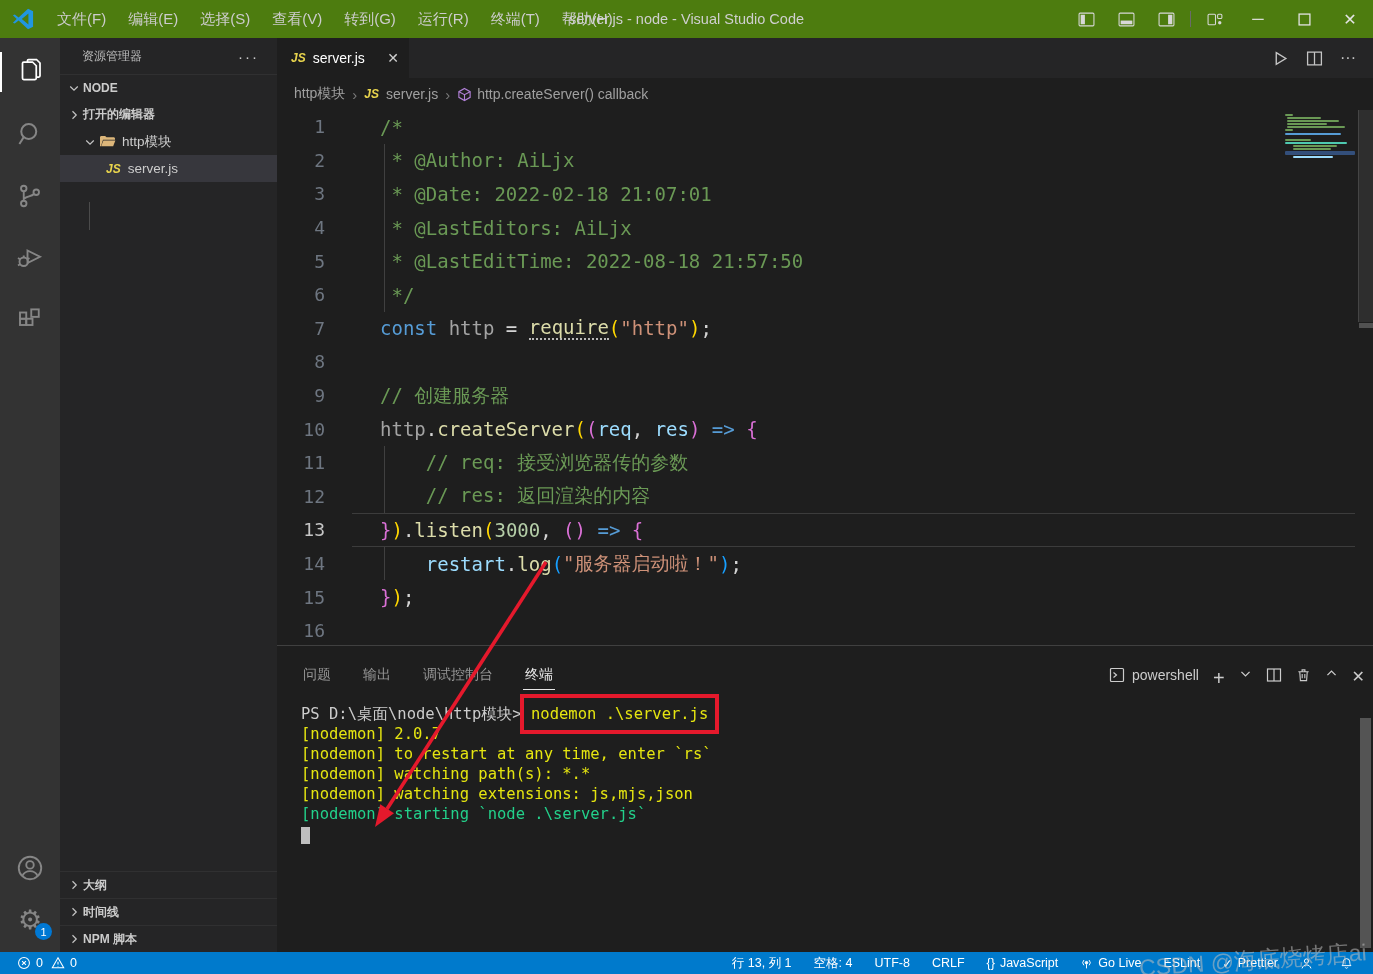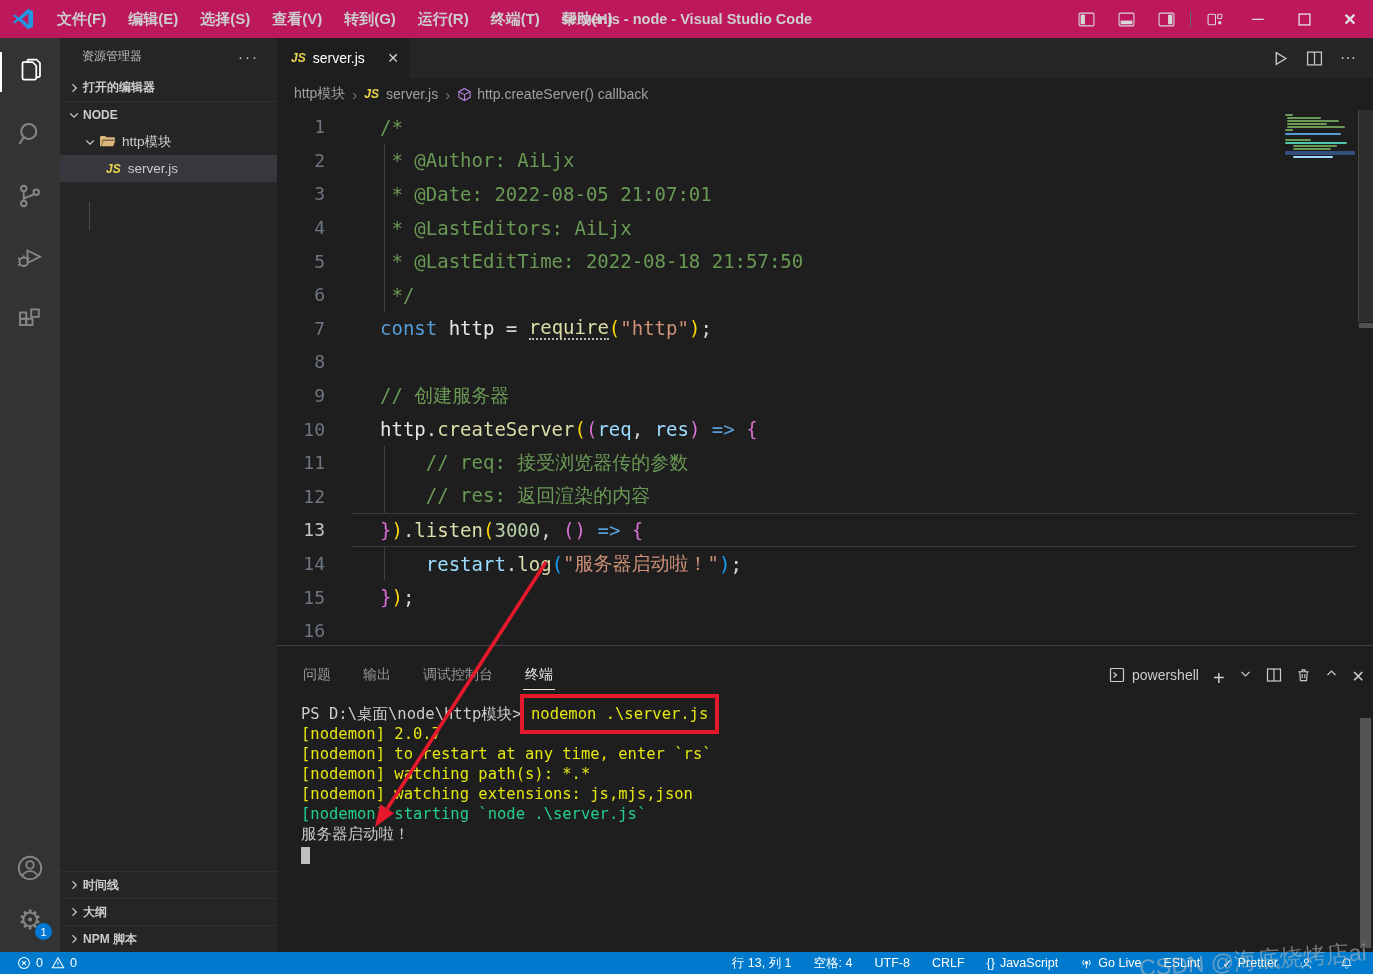--- a/index.html
+++ b/index.html
@@ -1,22 +1,22 @@
 <!DOCTYPE html>
 <html><head>
 <meta charset="utf-8">
 <style>
   * { margin:0; padding:0; box-sizing:border-box; }
   html,body { width:1373px; height:974px; overflow:hidden; background:#1e1e1e;
               font-family:"Liberation Sans", sans-serif; }
   #app { position:relative; width:1373px; height:974px; background:#1e1e1e; }
 
   
-  .titlebar { position:absolute; top:0; left:0; right:0; height:38px; background:#be185d;
-              display:flex; align-items:center; color:#cccccc; z-index:5;font-weight:bold; }
+  .titlebar { position:absolute; top:0; left:0; right:0; height:38px; background:#4d7c0f;
+              display:flex; align-items:center; color:#cccccc; z-index:5; }
   .vscode-logo { width:46px; display:flex; justify-content:center; align-items:center; }
   .menu-bar { display:flex; height:100%; align-items:center; }
   .menu-item { padding:0 11px; font-size:15px; height:100%; display:flex; align-items:center; cursor:default; }
   .win-title { position:absolute; left:0; right:0; text-align:center; font-size:14.5px; color:#cfcfcf; pointer-events:none; }
   .tb-right { margin-left:auto; display:flex; align-items:center; height:100%; z-index:2; }
   .layout-btn { width:40px; height:100%; display:flex; align-items:center; justify-content:center; color:#d8d8d8; }
   .tb-sep { width:1px; height:16px; background:#6a6a6a; margin:0 4px; }
   .win-btn { width:46px; height:100%; display:flex; align-items:center; justify-content:center; font-size:16px; color:#e3e3e3; }
 
   
@@ -59,21 +59,21 @@
   
   .codearea { position:absolute; top:72px; left:0; right:0; bottom:307px; overflow:hidden;
               font-family:"DejaVu Sans Mono","Liberation Mono",monospace; }
   .line { position:relative; height:33.6px; display:flex; align-items:center; font-size:19px; white-space:pre; }
   .ln { width:75px; text-align:right; padding-right:27px; color:#6e7681; font-size:18px; flex:none; }
   .line.current .ln { color:#c6c6c6; }
   .lc { position:relative; color:#d4d4d4; padding-left:28px; flex:1 1 auto; height:100%; display:flex; align-items:center; }
   .line.current::before { content:""; position:absolute; left:75px; right:18px; top:0; bottom:0;
                           border-top:1px solid #3c3c3c; border-bottom:1px solid #3c3c3c; }
   .guide-v { position:absolute; left:103px; top:0; bottom:0; width:1px; background:#404040; }
-  .cm{color:#6a9955;} .kw{color:#569cd6;} .ty{color:#e5e5e5;} .fn{color:#dcdcaa;}
+  .cm{color:#6a9955;} .kw{color:#569cd6;} .ty{color:#a3a3a3;} .fn{color:#dcdcaa;}
   .st{color:#ce9178;} .nu{color:#b5cea8;} .pc{color:#d4d4d4;} .vr{color:#9cdcfe;}
   .b1{color:#ffd700;} .b2{color:#da70d6;} .b3{color:#179fff;}
   .u{border-bottom:2px dotted #b9b9b9;}
 
   
   .minimap { position:absolute; right:18px; top:3px; width:70px; height:44px; }
   .mm-bar { position:absolute; height:2px; border-radius:1px; }
   .ed-scroll { position:absolute; right:0; top:0; width:15px; height:212px; background:rgba(121,121,121,0.18);
                border-left:1px solid rgba(140,140,140,.25); }
   .ed-scroll::after{content:"";position:absolute;left:0;right:0;bottom:-6px;height:5px;background:#515151;}
@@ -218,35 +218,35 @@
         <span class="badge">1</span>
       </div>
     </div>
   </div>
 
   <div class="sidebar">
     <div class="sb-header">
       <span>资源管理器</span>
       <span class="more">···</span>
     </div>
+    <div class="sb-row sb-section">
+      <span class="chev">
+          <svg width="12" height="12" viewBox="0 0 16 16" fill="none" stroke="currentColor" stroke-width="1.6">
+            <path d="M3 6l5 5 5-5"></path>
+          </svg>
+        </span>
+      <span>NODE</span>
+    </div>
     <div class="sb-row sb-section noline">
       <span class="chev">
           <svg width="12" height="12" viewBox="0 0 16 16" fill="none" stroke="currentColor" stroke-width="1.6">
             <path d="M6 3l5 5-5 5"></path>
           </svg>
         </span>
       <span>打开的编辑器</span>
-    </div>
-    <div class="sb-row sb-section">
-      <span class="chev">
-          <svg width="12" height="12" viewBox="0 0 16 16" fill="none" stroke="currentColor" stroke-width="1.6">
-            <path d="M3 6l5 5 5-5"></path>
-          </svg>
-        </span>
-      <span>NODE</span>
     </div>
     <div class="sb-row" style="padding-left:21px;">
       <span class="chev">
           <svg width="12" height="12" viewBox="0 0 16 16" fill="none" stroke="currentColor" stroke-width="1.6">
             <path d="M3 6l5 5 5-5"></path>
           </svg>
         </span>
       <span class="folder-ic">
         <svg width="17" height="15" viewBox="0 0 18 16">
             <path fill="#dcb67a" d="M1 3.5C1 2.7 1.7 2 2.5 2h4L8 3.5h7.5c.8 0 1.5.7 1.5 1.5v1H4.2L2 13H1V3.5z"></path>
@@ -260,29 +260,29 @@
       <span>server.js</span>
     </div>
     <div class="indent-guide-sb" style="top:164px; height:28px;"></div>
     <div class="sb-bottom">
       <div class="sb-row sb-section">
         <span class="chev">
             <svg width="12" height="12" viewBox="0 0 16 16" fill="none" stroke="currentColor" stroke-width="1.6">
               <path d="M6 3l5 5-5 5"></path>
             </svg>
           </span>
-        <span>时间线</span>
+        <span>大纲</span>
       </div>
       <div class="sb-row sb-section">
         <span class="chev">
             <svg width="12" height="12" viewBox="0 0 16 16" fill="none" stroke="currentColor" stroke-width="1.6">
               <path d="M6 3l5 5-5 5"></path>
             </svg>
           </span>
-        <span>大纲</span>
+        <span>时间线</span>
       </div>
       <div class="sb-row sb-section">
         <span class="chev">
             <svg width="12" height="12" viewBox="0 0 16 16" fill="none" stroke="currentColor" stroke-width="1.6">
               <path d="M6 3l5 5-5 5"></path>
             </svg>
           </span>
         <span>NPM 脚本</span>
       </div>
     </div>
@@ -329,21 +329,21 @@
             </svg>
         </span>
         <span>http.createServer() callback</span>
       </span>
     </div>
 
     <div class="codearea">
       <div>
           <div class="line"><span class="ln">1</span><span class="lc"><span class="cm">/*</span></span></div>
           <div class="line"><span class="ln">2</span><span class="lc"><span class="cm"> * @Author: AiLjx</span></span><div class="guide-v" style="left: 107px;"></div></div>
-          <div class="line"><span class="ln">3</span><span class="lc"><span class="cm"> * @Date: 2022-08-05 21:07:01</span></span><div class="guide-v" style="left: 107px;"></div></div>
+          <div class="line"><span class="ln">3</span><span class="lc"><span class="cm"> * @Date: 2022-02-18 21:07:01</span></span><div class="guide-v" style="left: 107px;"></div></div>
           <div class="line"><span class="ln">4</span><span class="lc"><span class="cm"> * @LastEditors: AiLjx</span></span><div class="guide-v" style="left: 107px;"></div></div>
           <div class="line"><span class="ln">5</span><span class="lc"><span class="cm"> * @LastEditTime: 2022-08-18 21:57:50</span></span><div class="guide-v" style="left: 107px;"></div></div>
           <div class="line"><span class="ln">6</span><span class="lc"><span class="cm"> */</span></span><div class="guide-v" style="left: 107px;"></div></div>
           <div class="line"><span class="ln">7</span><span class="lc"><span class="kw">const</span><span class="pc"> </span><span class="ty">http</span><span class="pc"> = </span><span class="fn u">require</span><span class="b1">(</span><span class="st">"http"</span><span class="b1">)</span><span class="pc">;</span></span></div>
           <div class="line"><span class="ln">8</span><span class="lc"></span></div>
           <div class="line"><span class="ln">9</span><span class="lc"><span class="cm">// 创建服务器</span></span></div>
           <div class="line"><span class="ln">10</span><span class="lc"><span class="ty">http</span><span class="pc">.</span><span class="fn">createServer</span><span class="b1">(</span><span class="b2">(</span><span class="vr">req</span><span class="pc">, </span><span class="vr">res</span><span class="b2">)</span><span class="pc"> </span><span class="kw">=&gt;</span><span class="pc"> </span><span class="b2">{</span></span></div>
           <div class="line"><span class="ln">11</span><span class="lc"><span class="cm">    // req: 接受浏览器传的参数</span></span><div class="guide-v" style="left: 107px;"></div></div>
           <div class="line"><span class="ln">12</span><span class="lc"><span class="cm">    // res: 返回渲染的内容</span></span><div class="guide-v" style="left: 107px;"></div></div>
           <div class="line current"><span class="ln">13</span><span class="lc"><span class="b2">}</span><span class="b1">)</span><span class="pc">.</span><span class="fn">listen</span><span class="b1">(</span><span class="nu">3000</span><span class="pc">, </span><span class="b2">(</span><span class="b2">)</span><span class="pc"> </span><span class="kw">=&gt;</span><span class="pc"> </span><span class="b2">{</span></span></div>
@@ -413,21 +413,20 @@
         </div>
       </div>
       <div class="term-body">
         <div>
             <div class="tline"><span class="tw">PS D:\桌面\node\http模块&gt; </span><span class="tyel boxed">nodemon .\server.js</span></div>
             <div class="tline"><span class="tyel">[nodemon] 2.0.7</span></div>
             <div class="tline"><span class="tyel">[nodemon] to restart at any time, enter `rs`</span></div>
             <div class="tline"><span class="tyel">[nodemon] watching path(s): *.*</span></div>
             <div class="tline"><span class="tyel">[nodemon] watching extensions: js,mjs,json</span></div>
             <div class="tline"><span class="tgr">[nodemon] starting `node .\server.js`</span></div>
-            <div class="tline"><span class="tw">服务器启动啦！</span></div>
             <div class="tline"><span class="t-cursor"></span></div>
           </div>
       </div>
       <div class="term-scroll"></div>
     </div>
   </div>
 
   <div class="statusbar">
     <div class="sb-item">
       <span class="sb-ic">

